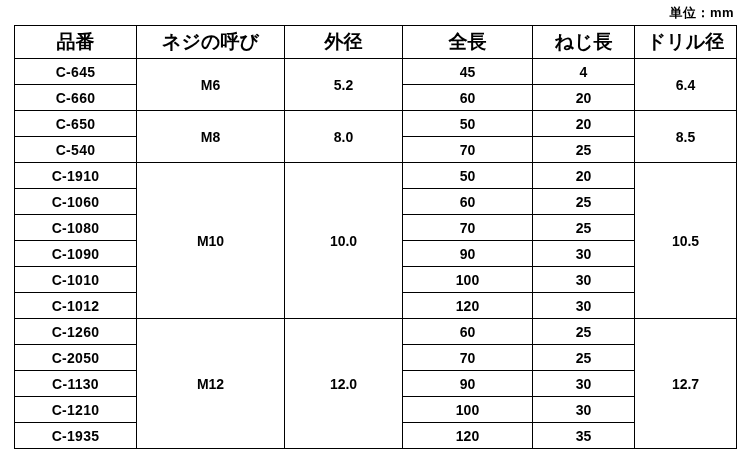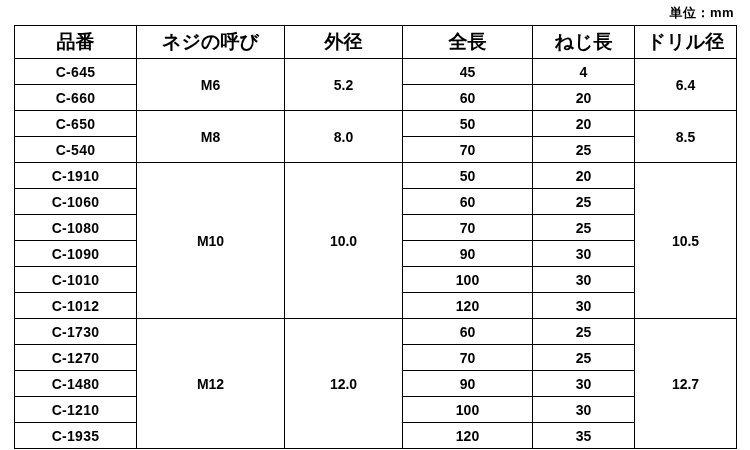--- a/index.html
+++ b/index.html
@@ -142,34 +142,34 @@
           <td class="cell-hinban">C-1010</td>
           <td>100</td>
           <td>30</td>
         </tr>
         <tr>
           <td class="cell-hinban">C-1012</td>
           <td>120</td>
           <td>30</td>
         </tr>
         <tr>
-          <td class="cell-hinban">C-1730</td>
+          <td class="cell-hinban">C-1260</td>
           <td rowspan="5">M12</td>
           <td rowspan="5">12.0</td>
           <td>60</td>
           <td>25</td>
           <td rowspan="5">12.7</td>
         </tr>
         <tr>
-          <td class="cell-hinban">C-1270</td>
+          <td class="cell-hinban">C-2050</td>
           <td>70</td>
           <td>25</td>
         </tr>
         <tr>
-          <td class="cell-hinban">C-1480</td>
+          <td class="cell-hinban">C-1130</td>
           <td>90</td>
           <td>30</td>
         </tr>
         <tr>
           <td class="cell-hinban">C-1210</td>
           <td>100</td>
           <td>30</td>
         </tr>
         <tr>
           <td class="cell-hinban">C-1935</td>

